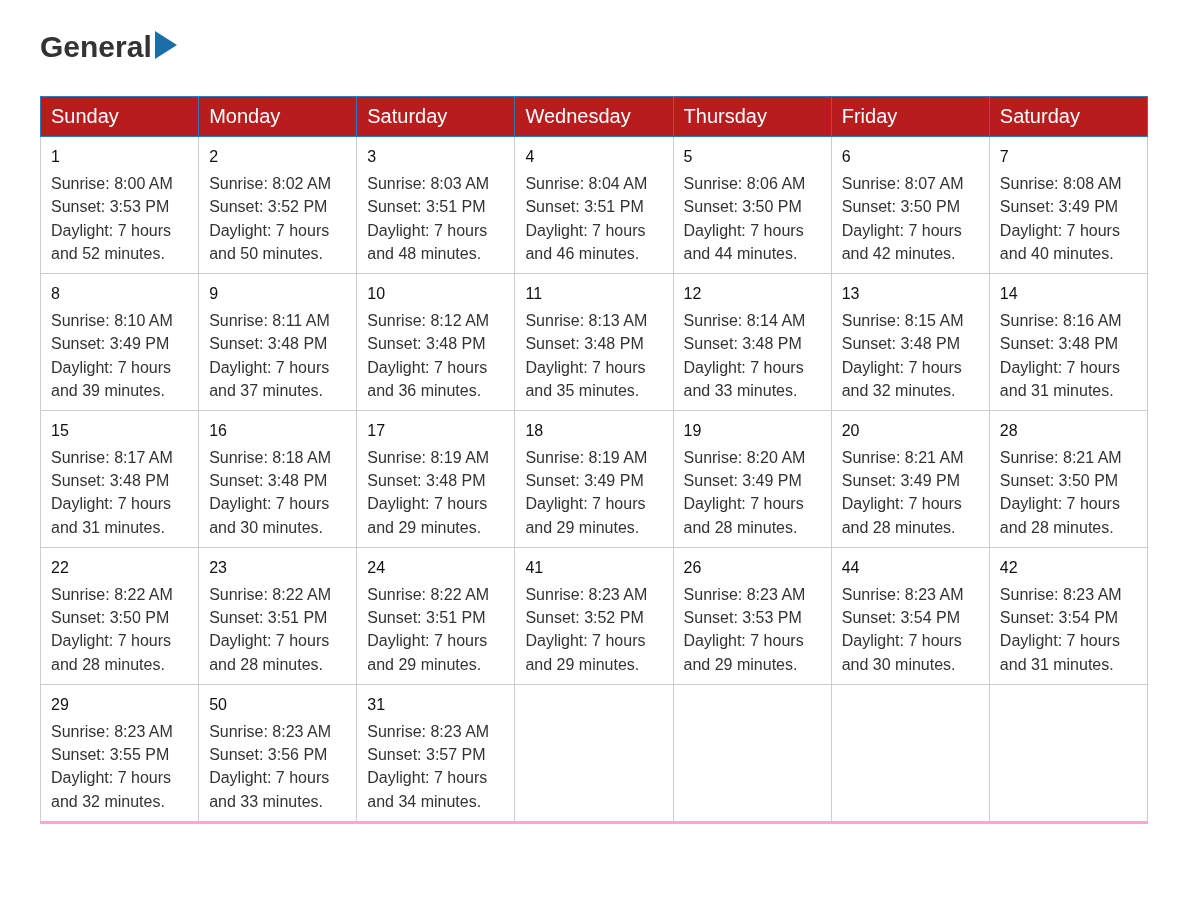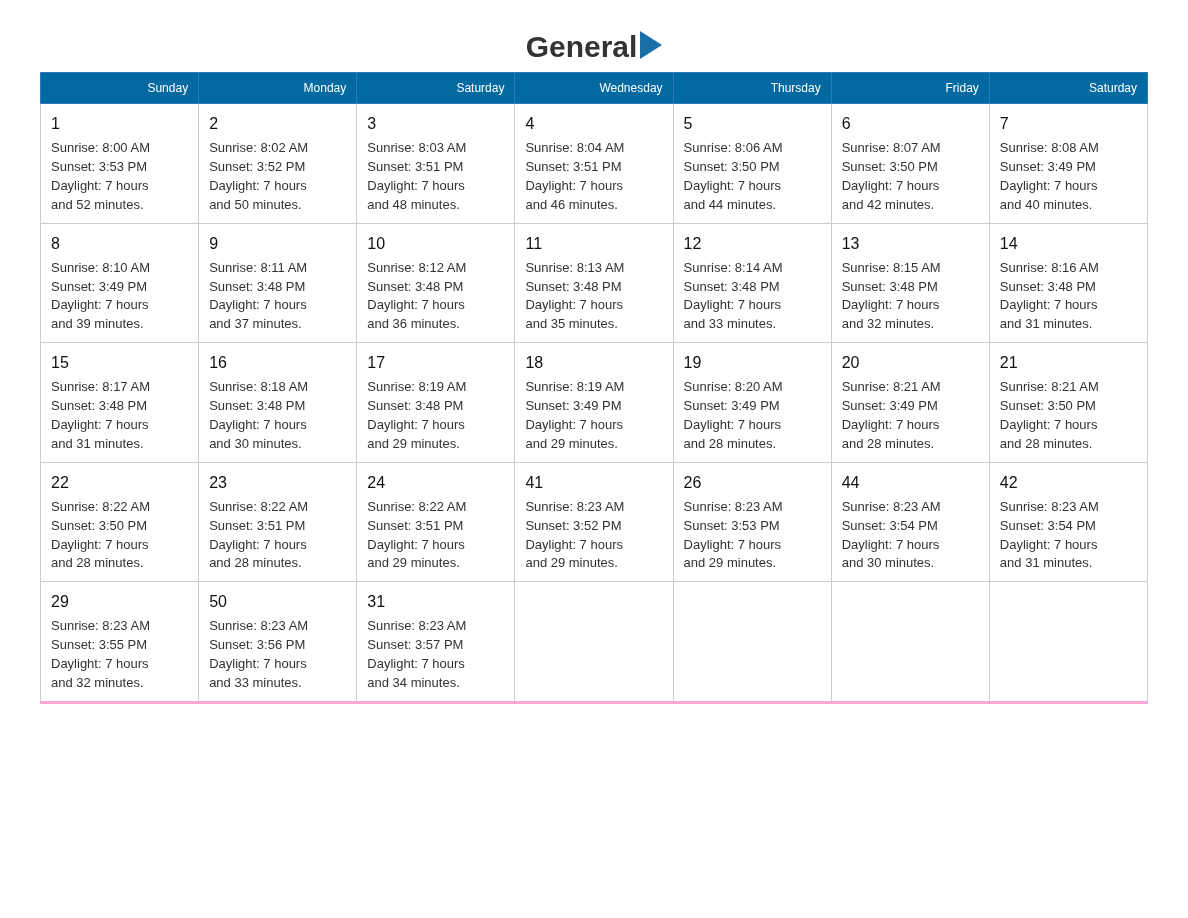--- a/index.html
+++ b/index.html
@@ -5,23 +5,23 @@
     * { box-sizing: border-box; margin: 0; padding: 0; }
     body {
       font-family: Arial, sans-serif;
       background: #fff;
       padding: 30px 40px;
       width: 1188px;
       min-height: 918px;
     }
     .header {
       display: flex;
-      justify-content: center;
+      justify-content: flex-start;
       align-items: flex-start;
-      margin-bottom: 8px;
+      margin-bottom: 32px;
     }
     .logo-wrapper {
       display: flex;
       flex-direction: column;
       align-items: flex-start;
     }
     .logo-line1 {
       display: flex;
       align-items: center;
     }
@@ -45,46 +45,46 @@
       font-size: 22px;
       color: #333;
       margin-top: 4px;
     }
     table {
       width: 100%;
       border-collapse: collapse;
       table-layout: fixed;
     }
     th {
-      background-color: #0369a1;
+      background-color: #b91c1c;
       color: #fff;
-      font-size: 12px;
+      font-size: 20px;
       font-weight: normal;
       padding: 8px 10px;
-      text-align: right;
+      text-align: left;
       border: 1px solid #2a7abd;
     }
     td {
       vertical-align: top;
       padding: 8px 10px;
       border: 1px solid #ccc;
       font-size: 13px;
       color: #333;
       line-height: 1.45;
       height: 110px;
     }
     .day-num {
       font-size: 16px;
       font-weight: normal;
       color: #111;
       display: block;
       margin-bottom: 4px;
     }
     .day-info {
-      font-size: 13px;
+      font-size: 16px;
       color: #333;
     }
     tr td {
       background: #fff;
     }
     tr:last-child td {
       border-bottom: 3px solid #f9a8d4;
     }
     .empty-cell {
       background: #fff;
@@ -211,21 +211,21 @@
         </td>
         <td>
           <span class="day-num">19</span>
           <div class="day-info">Sunrise: 8:20 AM<br>Sunset: 3:49 PM<br>Daylight: 7 hours<br>and 28 minutes.</div>
         </td>
         <td>
           <span class="day-num">20</span>
           <div class="day-info">Sunrise: 8:21 AM<br>Sunset: 3:49 PM<br>Daylight: 7 hours<br>and 28 minutes.</div>
         </td>
         <td>
-          <span class="day-num">21</span>
+          <span class="day-num">28</span>
           <div class="day-info">Sunrise: 8:21 AM<br>Sunset: 3:50 PM<br>Daylight: 7 hours<br>and 28 minutes.</div>
         </td>
       </tr>
       <tr>
         <td>
           <span class="day-num">22</span>
           <div class="day-info">Sunrise: 8:22 AM<br>Sunset: 3:50 PM<br>Daylight: 7 hours<br>and 28 minutes.</div>
         </td>
         <td>
           <span class="day-num">23</span>

